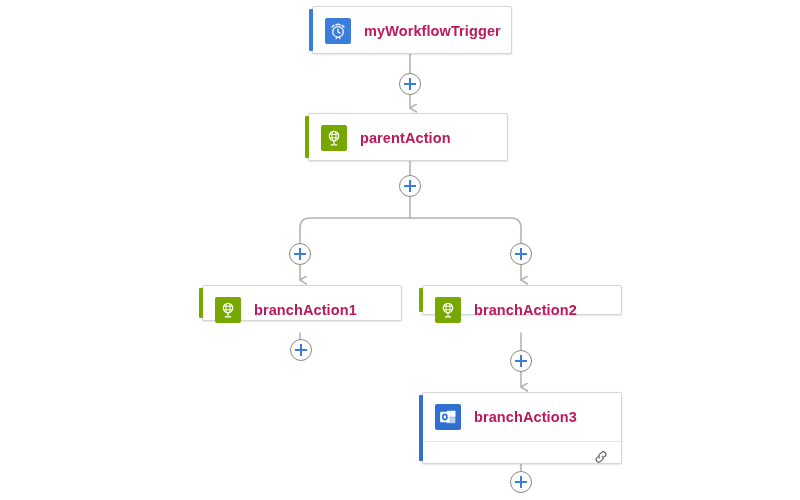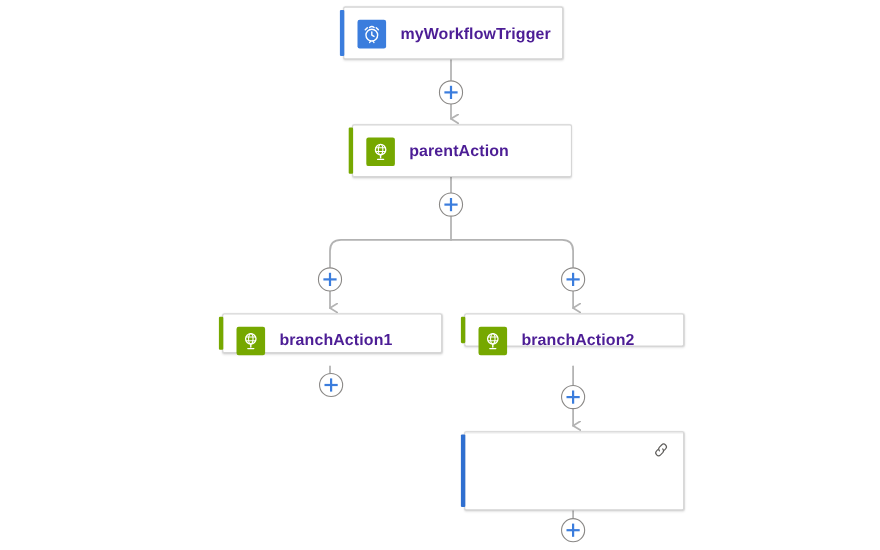--- a/index.html
+++ b/index.html
@@ -61,21 +61,21 @@
     border-radius: 2px;
     flex: 0 0 auto;
     display: flex;
     align-items: center;
     justify-content: center;
   }
   .node-icon svg { display: block; }
   .node-title {
     margin-left: 13px;
     font-size: 14.5px;
-    color: #4c1d95;
+    color: #be185d;
     font-weight: 600;
     letter-spacing: .1px;
     white-space: nowrap;
     overflow: hidden;
     text-overflow: ellipsis;
   }
   .node-footer {
     height: 30px;
     border-top: 1px solid #e6e6e6;
     display: flex;
@@ -152,21 +152,21 @@
               <circle cx="12" cy="13.2" r="7.1" fill="none" stroke="#ffffff" stroke-width="1.7"></circle>
               <path d="M12 9.3 L12 13.2 L14.7 14.8" fill="none" stroke="#ffffff" stroke-width="1.7" stroke-linecap="round" stroke-linejoin="round"></path>
               <path d="M6.6 4.2 L4.1 6.7 M17.4 4.2 L19.9 6.7" stroke="#ffffff" stroke-width="1.8" stroke-linecap="round"></path>
               <path d="M9.2 4.0 A4.2 4.2 0 0 1 14.8 4.0" fill="none" stroke="#ffffff" stroke-width="1.6" stroke-linecap="round"></path>
               <path d="M10.6 20.6 L9.3 22.3 M13.4 20.6 L14.7 22.3" stroke="#ffffff" stroke-width="1.5" stroke-linecap="round"></path>
             </svg>
           </div>
           <div class="node-title">myWorkflowTrigger</div>
         </div>
       </div>
-      <div class="node" style="left: 320px; top: 113px; width: 200px; height: 48px;">
+      <div class="node" style="left: 308px; top: 113px; width: 200px; height: 48px;">
         <div class="accent" style="background: rgb(118, 168, 0);"></div>
         <div class="node-header">
           <div class="node-icon" style="background: rgb(118, 168, 0);">
             <svg width="18" height="18" viewBox="0 0 24 24">
               <circle cx="12" cy="9.4" r="6.3" fill="none" stroke="#ffffff" stroke-width="1.6"></circle>
               <ellipse cx="12" cy="9.4" rx="2.7" ry="6.3" fill="none" stroke="#ffffff" stroke-width="1.3"></ellipse>
               <path d="M5.9 7.1 L18.1 7.1 M5.9 11.7 L18.1 11.7" stroke="#ffffff" stroke-width="1.3"></path>
               <path d="M12 15.7 L12 19.3" stroke="#ffffff" stroke-width="1.7" stroke-linecap="round"></path>
               <path d="M8.4 21.2 L15.6 21.2" stroke="#ffffff" stroke-width="1.7" stroke-linecap="round"></path>
             </svg>
@@ -199,20 +199,33 @@
               <path d="M5.9 7.1 L18.1 7.1 M5.9 11.7 L18.1 11.7" stroke="#ffffff" stroke-width="1.3"></path>
               <path d="M12 15.7 L12 19.3" stroke="#ffffff" stroke-width="1.7" stroke-linecap="round"></path>
               <path d="M8.4 21.2 L15.6 21.2" stroke="#ffffff" stroke-width="1.7" stroke-linecap="round"></path>
             </svg>
           </div>
           <div class="node-title">branchAction2</div>
         </div>
       </div>
       <div class="node" style="left: 422px; top: 392px; width: 200px; height: 72px;">
         <div class="accent" style="background: rgb(47, 111, 208);"></div>
+        <div class="node-header">
+          <div class="node-icon" style="background: rgb(47, 111, 208);">
+            <svg width="20" height="20" viewBox="0 0 24 24">
+              <rect x="10.4" y="4.6" width="10.4" height="7.2" fill="#ffffff" opacity="0.92"></rect>
+              <rect x="10.4" y="12.2" width="10.4" height="7.2" fill="#ffffff" opacity="0.68"></rect>
+              <rect x="15.8" y="4.6" width="5.0" height="7.2" fill="#ffffff" opacity="0.75"></rect>
+              <rect x="2.6" y="5.6" width="11.2" height="12.8" rx="1.4" fill="#ffffff"></rect>
+              <ellipse cx="8.2" cy="12.0" rx="3.5" ry="4.1" fill="#2f6fd0"></ellipse>
+              <ellipse cx="8.2" cy="12.0" rx="1.5" ry="2.0" fill="#ffffff"></ellipse>
+            </svg>
+          </div>
+          <div class="node-title">branchAction3</div>
+        </div>
         <div class="node-footer">
           <span>
             <svg class="footer-icon" width="16" height="16" viewBox="0 0 24 24">
               <path d="M9.8 13.4 a3.8 3.8 0 0 1 0 -5.2 l2.9 -2.9 a3.8 3.8 0 0 1 5.4 5.4 l-1.6 1.6" fill="none" stroke="#605e5c" stroke-width="1.6" stroke-linecap="round"></path>
               <path d="M14.2 10.6 a3.8 3.8 0 0 1 0 5.2 l-2.9 2.9 a3.8 3.8 0 0 1 -5.4 -5.4 l1.6 -1.6" fill="none" stroke="#605e5c" stroke-width="1.6" stroke-linecap="round"></path>
             </svg>
           </span>
         </div>
       </div>
     </div>

